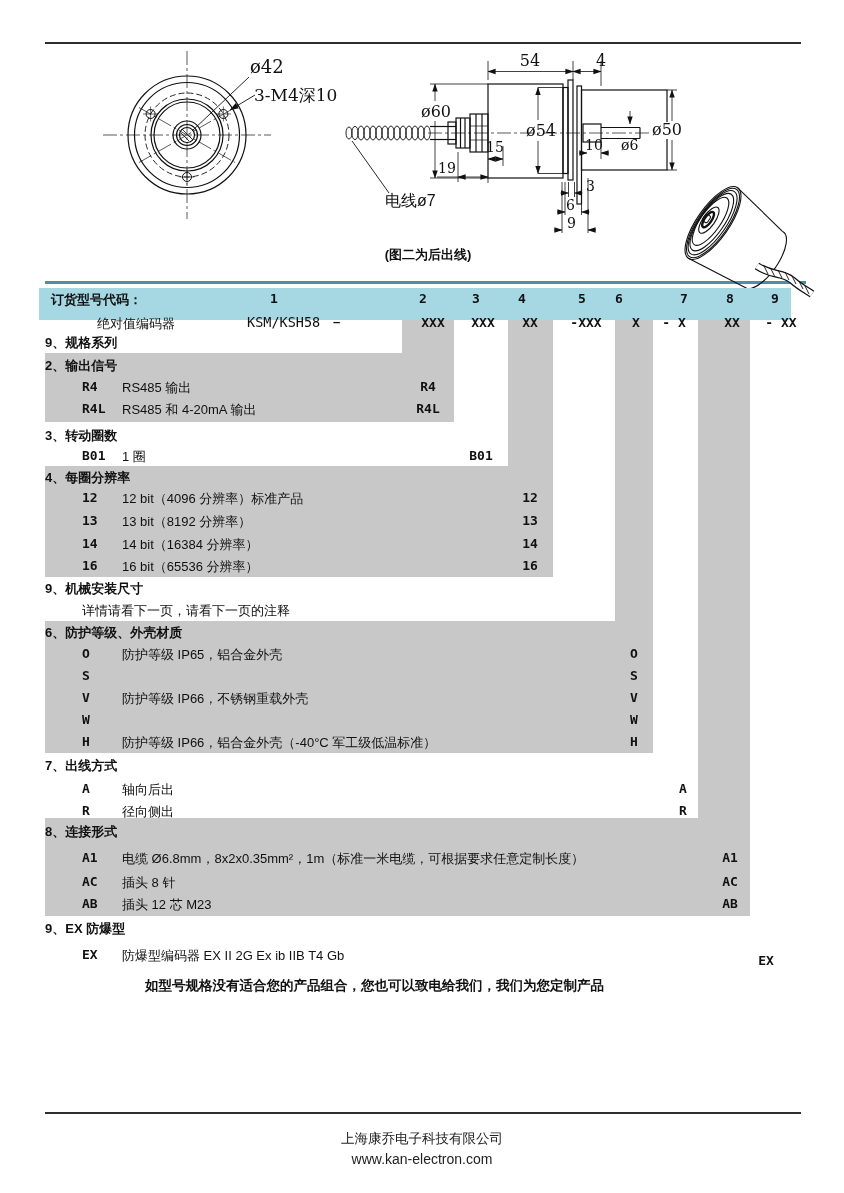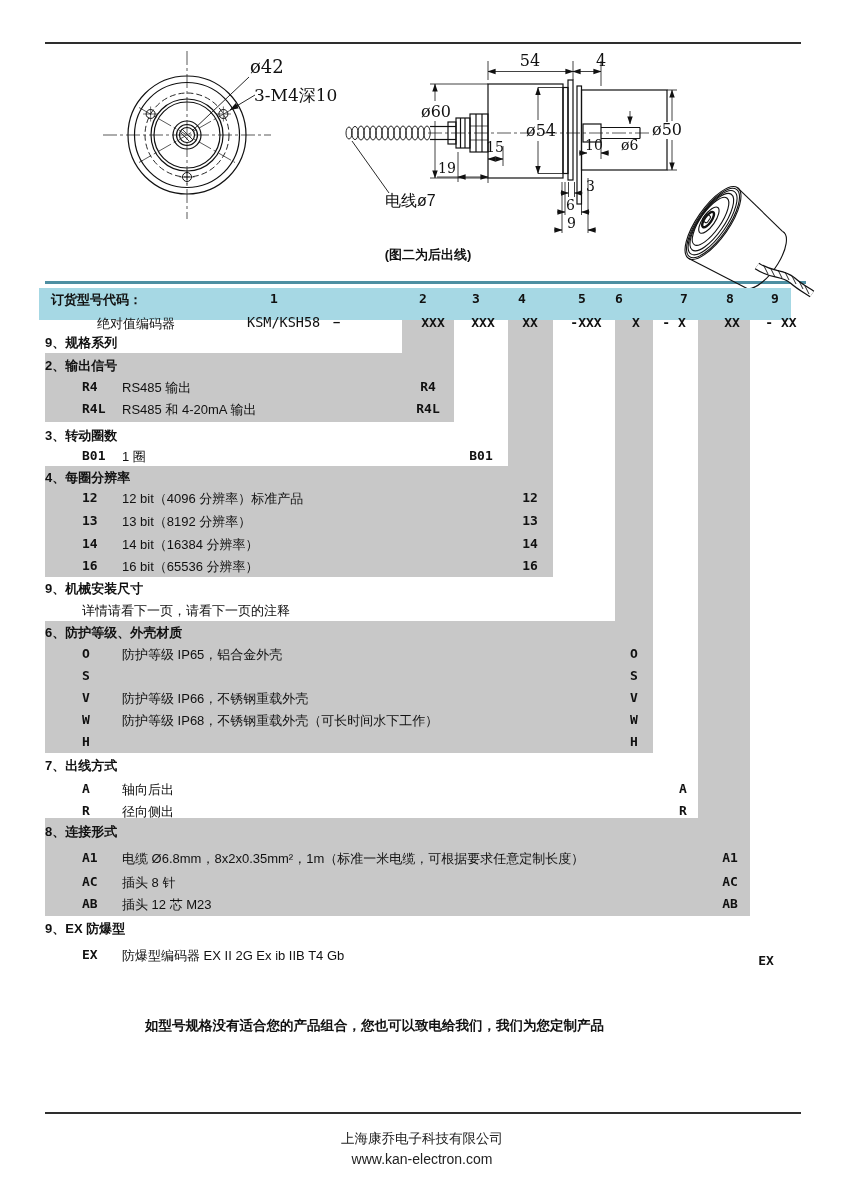--- a/index.html
+++ b/index.html
@@ -21,21 +21,21 @@
   .desc{position:absolute;left:122px;white-space:nowrap;}
   .val{position:absolute;transform:translateX(-50%);font-weight:bold;font-size:13px;
        font-family:"DejaVu Sans Mono",monospace;white-space:nowrap;}
   .ph{position:absolute;top:315px;transform:translateX(-50%);font-weight:bold;font-size:13px;
       font-family:"DejaVu Sans Mono",monospace;white-space:nowrap;text-align:right;}
   .model-name{position:absolute;left:97px;top:315px;font-size:13px;white-space:nowrap;}
   .model-series{position:absolute;left:247px;top:314px;font-size:13.5px;font-weight:normal;
       font-family:"DejaVu Sans Mono",monospace;}
   .model-sep{position:absolute;left:333px;top:314px;font-weight:bold;font-size:13px;}
   .note-line{position:absolute;left:82px;font-size:13px;white-space:nowrap;}
-  .custom-note{position:absolute;left:145px;top:977px;font-size:13.5px;font-weight:bold;white-space:nowrap;margin-top:40px;}
+  .custom-note{position:absolute;left:145px;top:977px;font-size:13.5px;font-weight:bold;white-space:nowrap;}
   .footer-company{position:absolute;left:0;top:1130px;width:844px;text-align:center;font-size:13.5px;color:#222;}
   .footer-site{position:absolute;left:0;top:1151px;width:844px;text-align:center;font-size:14px;color:#222;}
   svg text{font-family:"DejaVu Serif","Liberation Serif",serif;fill:#111;}
   svg .cjk{font-family:"Liberation Sans","DejaVu Sans",sans-serif;}
 </style>
 </head>
 <body>
 
 <div class="rule" style="left:45px;top:42px;width:756px;"></div>
 
@@ -336,25 +336,25 @@
   <span class="code">S</span>
 </div>
 <span class="val" style="top:668px;left:634px">S</span>
 <div class="trow" style="top:690px">
   <span class="code">V</span>
   <span class="desc">防护等级 IP66，不锈钢重载外壳</span>
 </div>
 <span class="val" style="top:690px;left:634px">V</span>
 <div class="trow" style="top:712px">
   <span class="code">W</span>
-  <span class="desc">防护等级 IP68，不锈钢重载外壳（可长时间水下工作）</span>
 </div>
 <span class="val" style="top:712px;left:634px">W</span>
 <div class="trow" style="top:734px">
   <span class="code">H</span>
+  <span class="desc">防护等级 IP66，铝合金外壳（-40°C 军工级低温标准）</span>
 </div>
 <span class="val" style="top:734px;left:634px">H</span>
 
 <div class="heading" style="top:757px">7、出线方式</div>
 <div class="trow" style="top:781px">
   <span class="code">A</span>
   <span class="desc">轴向后出</span>
 </div>
 <span class="val" style="top:781px;left:683px">A</span>
 <div class="trow" style="top:803px">

